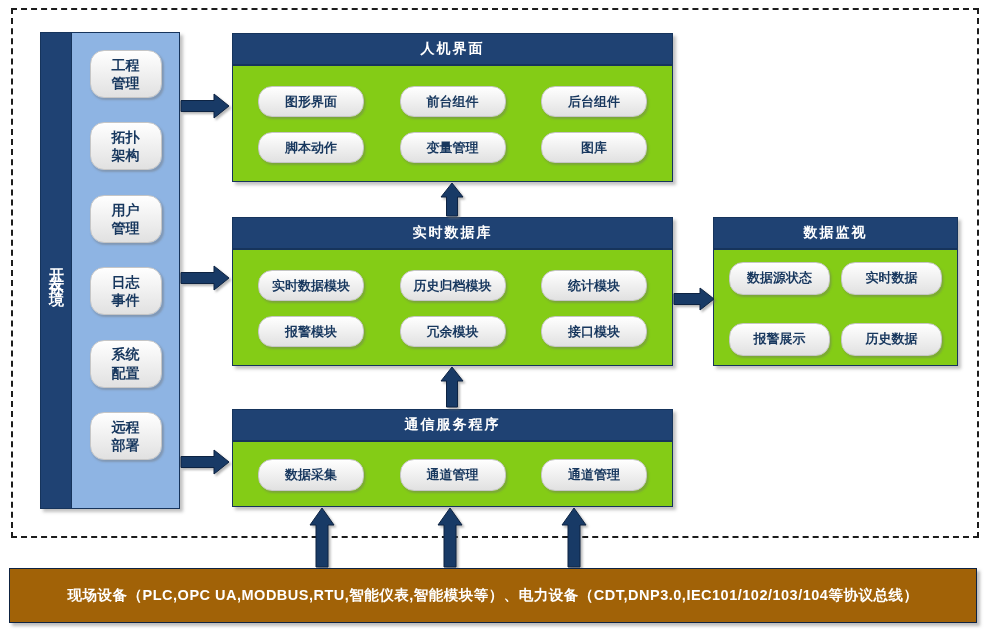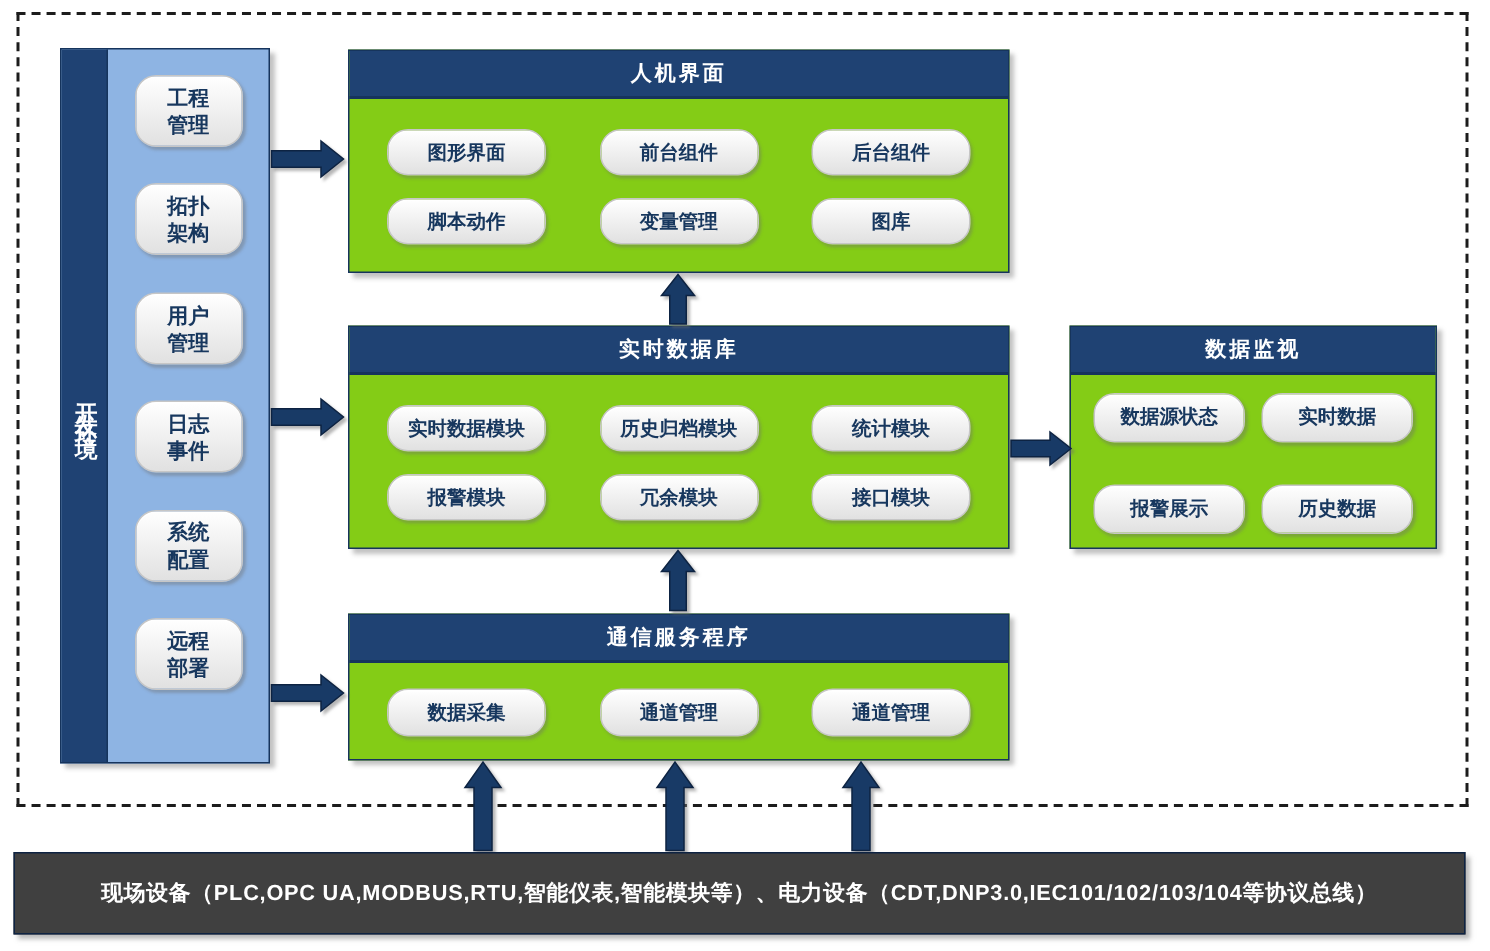--- a/index.html
+++ b/index.html
@@ -65,21 +65,21 @@
   }
   .grid2 .pill { height:33px; font-size:13px; }
   .row3 {
     display:flex; justify-content:space-between; align-items:center;
     padding:16px 25px; box-sizing:border-box;
   }
   .row3 .pill { width:106px; height:32px; font-size:13px; }
   
   .bus {
     position:absolute; left:9px; top:568px; width:968px; height:55px;
-    background:#404040; border:1px solid #0E2342;
+    background:#a16207; border:1px solid #0E2342;
     box-shadow:3px 3px 3px rgba(120,120,120,.5);
     color:#ffffff; font-weight:bold; font-size:14.5px; letter-spacing:.5px;
     display:flex; align-items:center; justify-content:center; box-sizing:border-box;
   }
   
   .arrows { position:absolute; left:0; top:0; width:993px; height:634px; pointer-events:none; }
   .arrows polygon {
     fill:#183A66; stroke:#0D2342; stroke-width:1;
     filter:drop-shadow(2px 2px 1px rgba(110,110,110,.5));
   }

